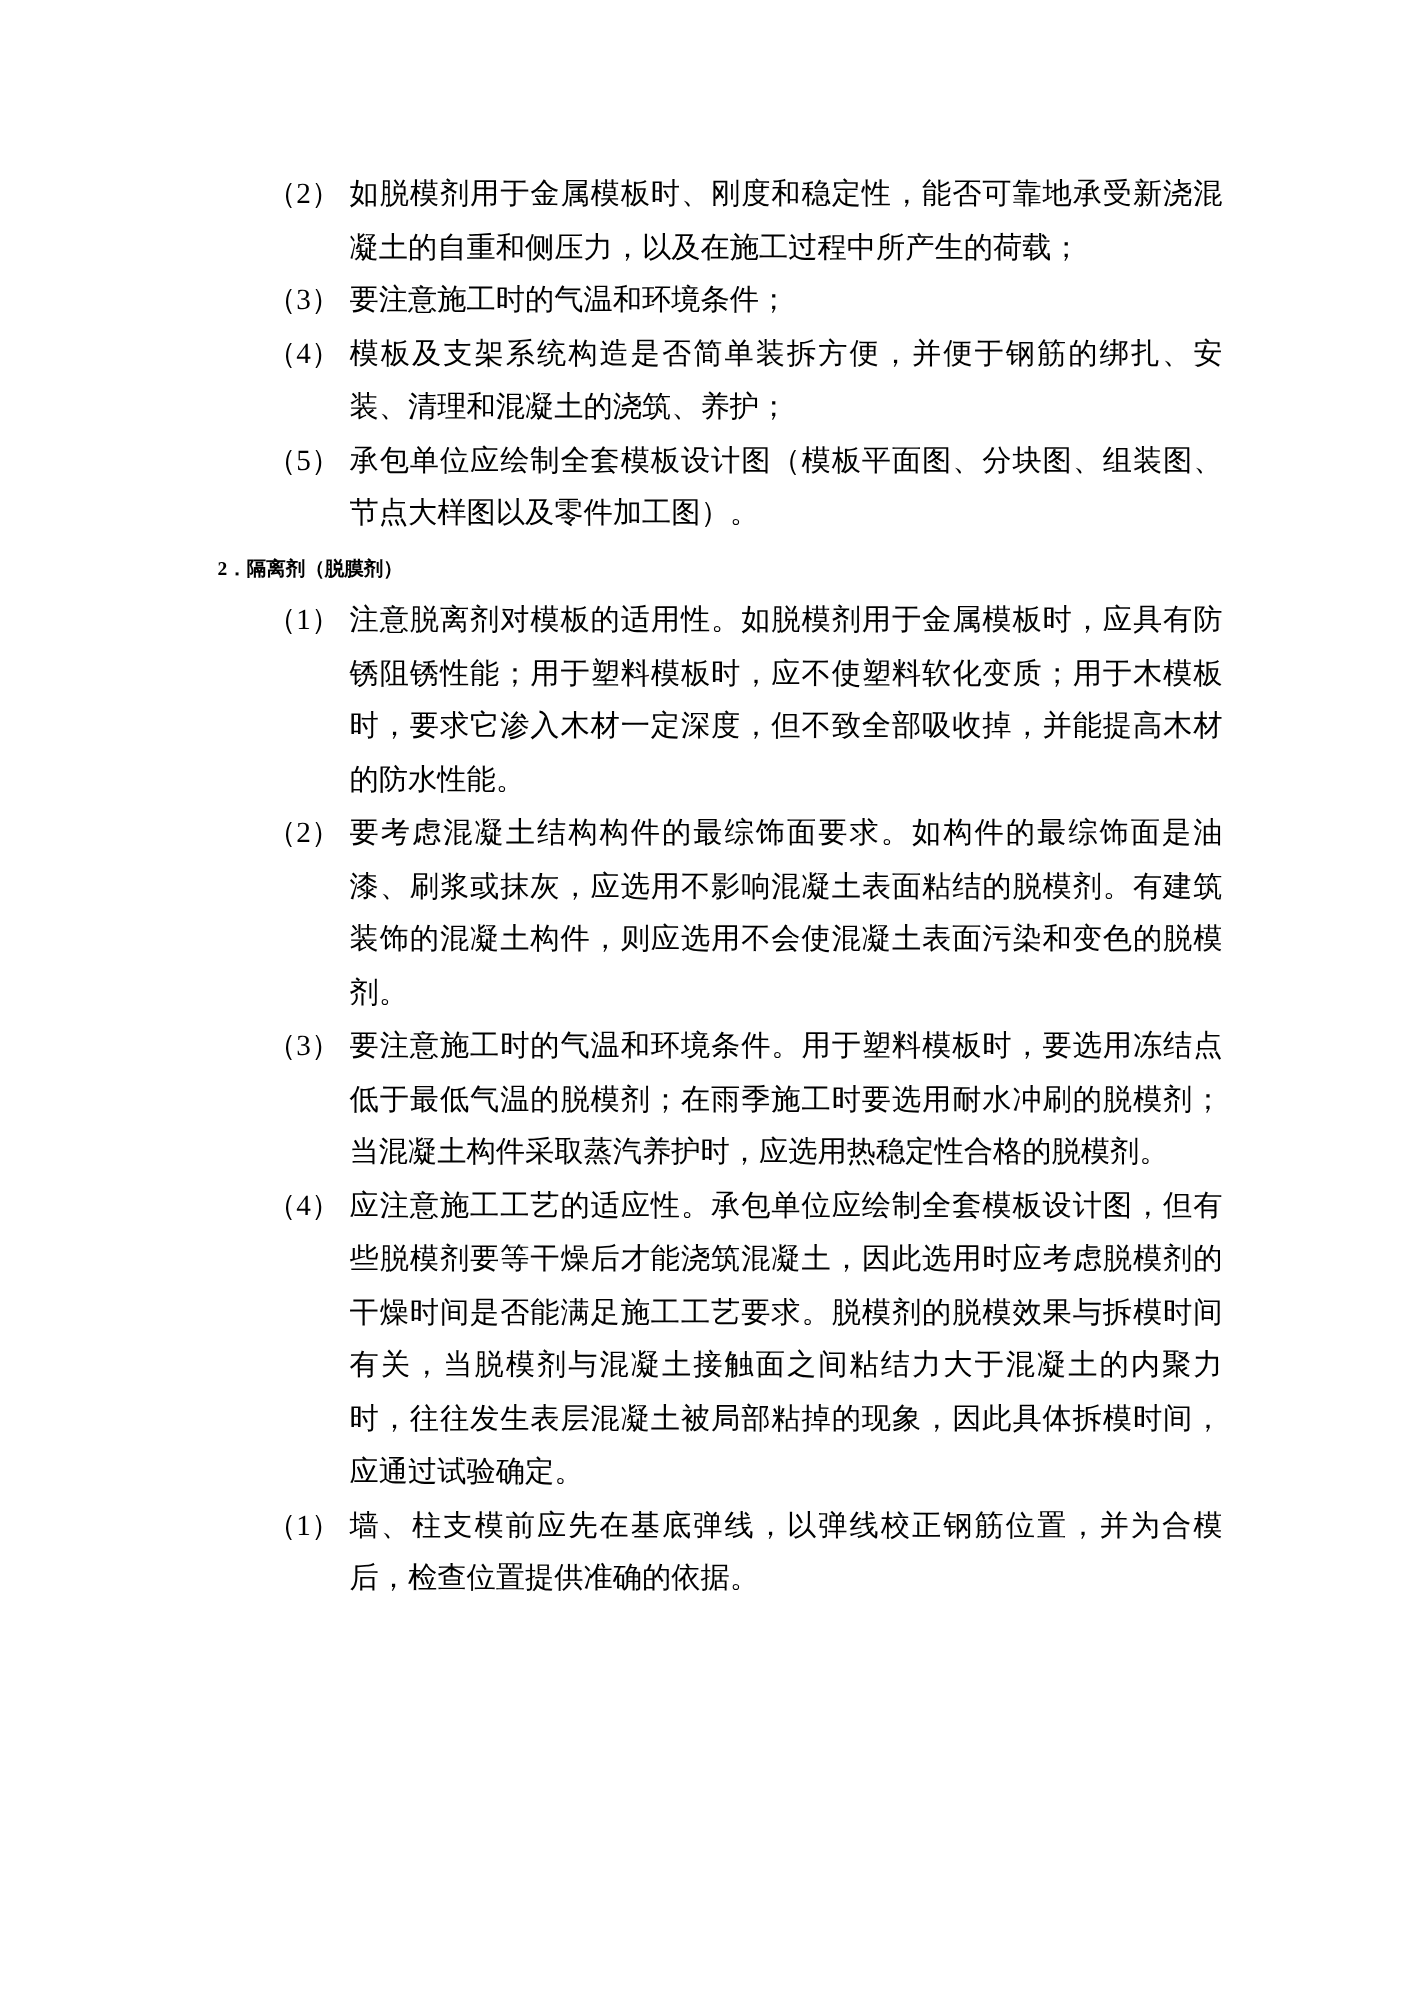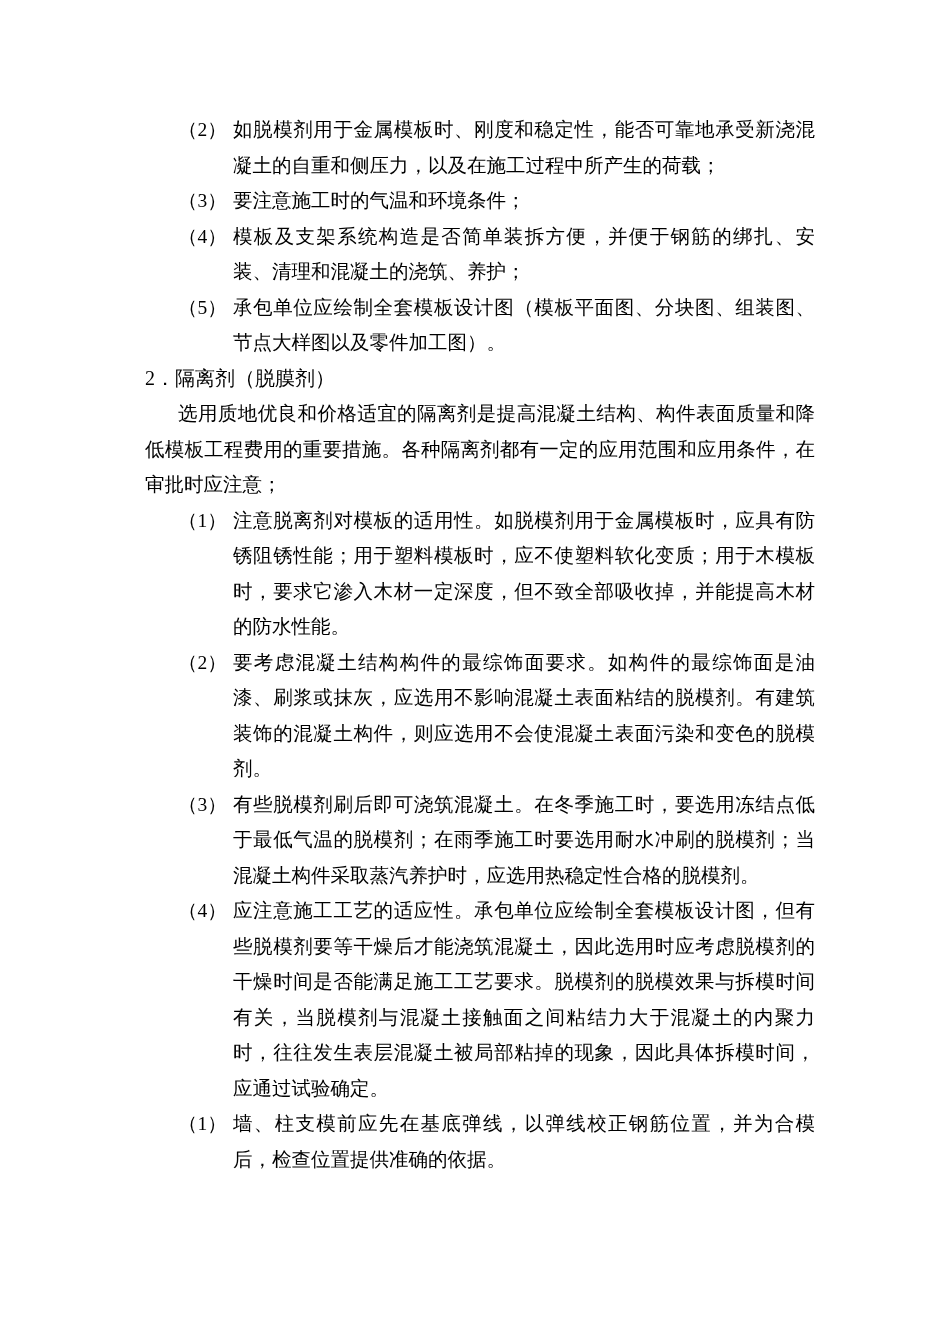--- a/index.html
+++ b/index.html
@@ -29,22 +29,22 @@
   .item-num {
     flex: 0 0 55px;
     white-space: nowrap;
   }
   .item-text {
     flex: 1;
     text-align: justify;
   }
   .section-heading {
     margin: 0;
-    font-size: 20px;
-    font-weight: normal;
+    font-size: 13px;
+    font-weight: bold;
     line-height: 35.5px;
   }
   .intro-para {
     margin: 0;
     text-indent: 33px;
     text-align: justify;
   }
 </style>
 </head>
 <body>
@@ -62,33 +62,32 @@
   <div class="list-item">
     <span class="item-num">（4）</span>
     <span class="item-text">模板及支架系统构造是否简单装拆方便，并便于钢筋的绑扎、安装、清理和混凝土的浇筑、养护；</span>
   </div>
   <div class="list-item">
     <span class="item-num">（5）</span>
     <span class="item-text">承包单位应绘制全套模板设计图（模板平面图、分块图、组装图、节点大样图以及零件加工图）。</span>
   </div>
 
   <div class="section-heading">2．隔离剂（脱膜剂）</div>
-  <p class="intro-para">选用质地优良和价格适宜的隔离剂是提高混凝土结构、构件表面质量和降低模板工程费用的重要措施。各种隔离剂都有一定的应用范围和应用条件，在审批时应注意；</p>
 
   <div class="list-item">
     <span class="item-num">（1）</span>
     <span class="item-text">注意脱离剂对模板的适用性。如脱模剂用于金属模板时，应具有防锈阻锈性能；用于塑料模板时，应不使塑料软化变质；用于木模板时，要求它渗入木材一定深度，但不致全部吸收掉，并能提高木材的防水性能。</span>
   </div>
   <div class="list-item">
     <span class="item-num">（2）</span>
     <span class="item-text">要考虑混凝土结构构件的最综饰面要求。如构件的最综饰面是油漆、刷浆或抹灰，应选用不影响混凝土表面粘结的脱模剂。有建筑装饰的混凝土构件，则应选用不会使混凝土表面污染和变色的脱模剂。</span>
   </div>
   <div class="list-item">
     <span class="item-num">（3）</span>
-    <span class="item-text">有些脱模剂刷后即可浇筑混凝土。在冬季施工时，要选用冻结点低于最低气温的脱模剂；在雨季施工时要选用耐水冲刷的脱模剂；当混凝土构件采取蒸汽养护时，应选用热稳定性合格的脱模剂。</span>
+    <span class="item-text">要注意施工时的气温和环境条件。用于塑料模板时，要选用冻结点低于最低气温的脱模剂；在雨季施工时要选用耐水冲刷的脱模剂；当混凝土构件采取蒸汽养护时，应选用热稳定性合格的脱模剂。</span>
   </div>
   <div class="list-item">
     <span class="item-num">（4）</span>
     <span class="item-text">应注意施工工艺的适应性。承包单位应绘制全套模板设计图，但有些脱模剂要等干燥后才能浇筑混凝土，因此选用时应考虑脱模剂的干燥时间是否能满足施工工艺要求。脱模剂的脱模效果与拆模时间有关，当脱模剂与混凝土接触面之间粘结力大于混凝土的内聚力时，往往发生表层混凝土被局部粘掉的现象，因此具体拆模时间，应通过试验确定。</span>
   </div>
 
 
   <div class="list-item">
     <span class="item-num">（1）</span>
     <span class="item-text">墙、柱支模前应先在基底弹线，以弹线校正钢筋位置，并为合模后，检查位置提供准确的依据。</span>

